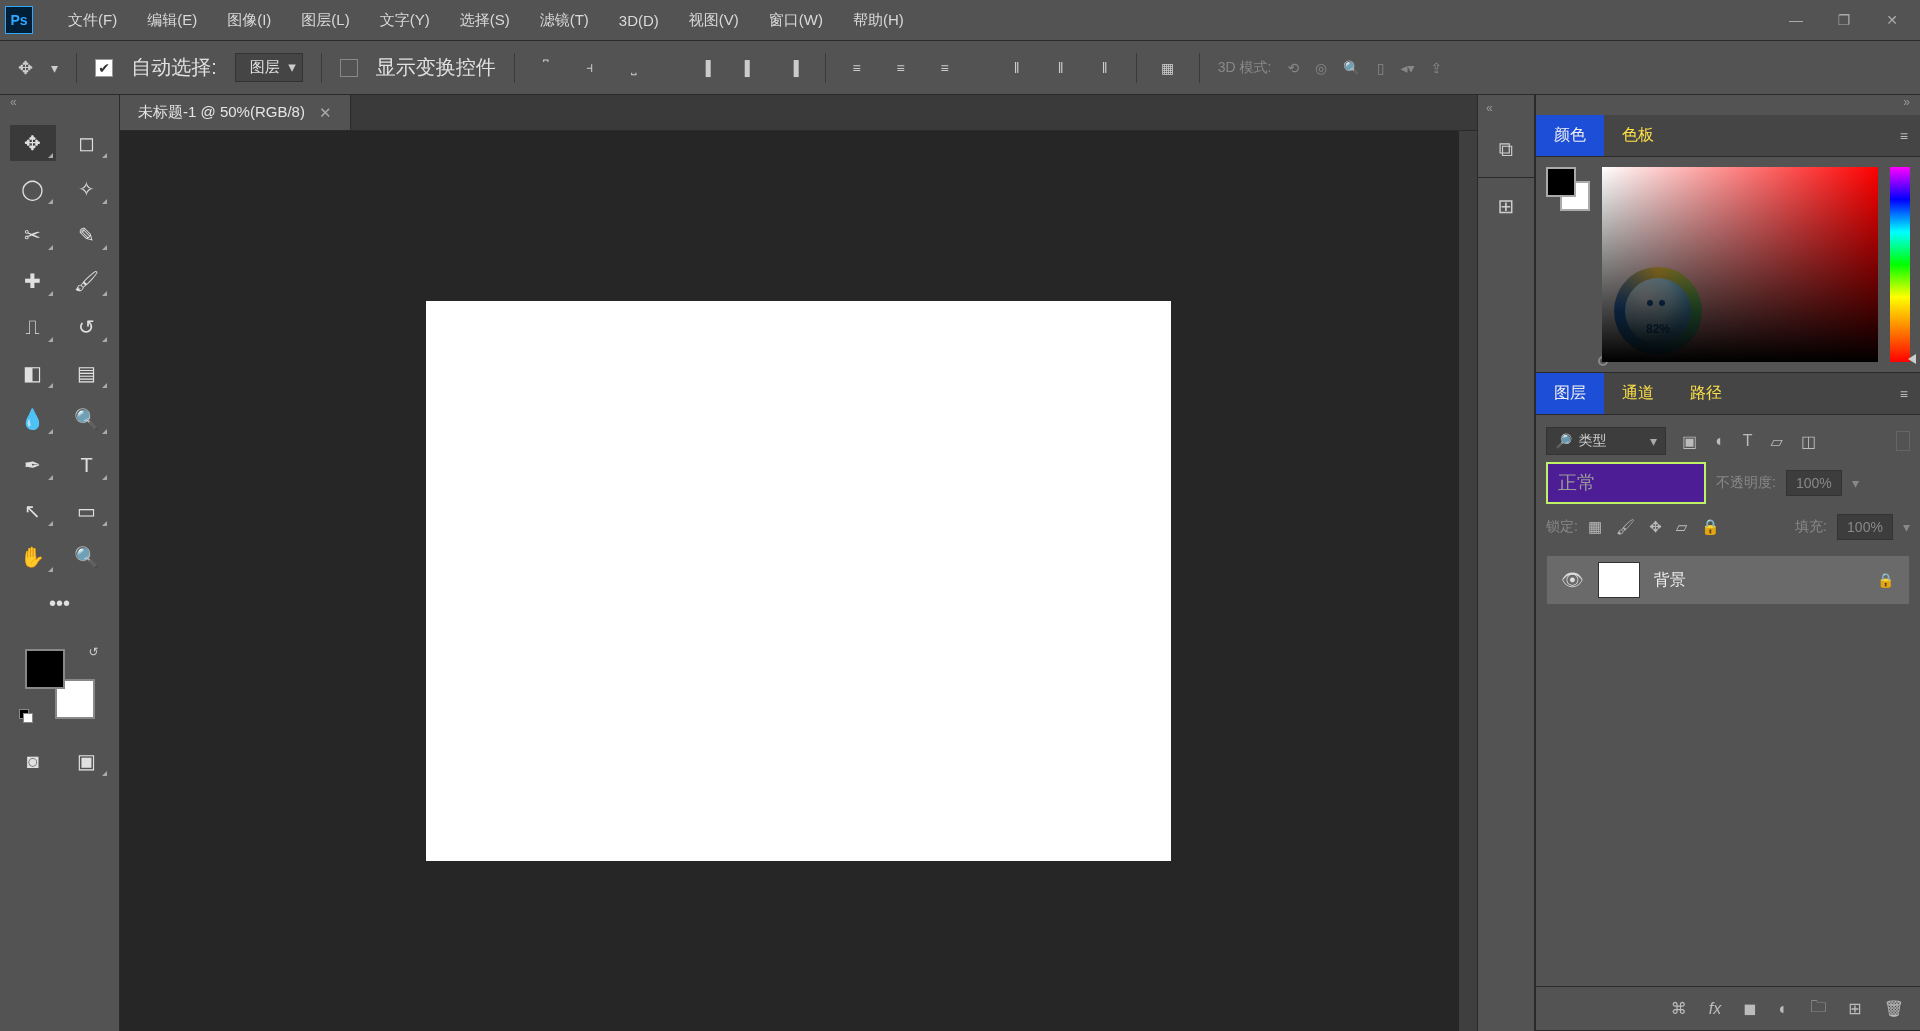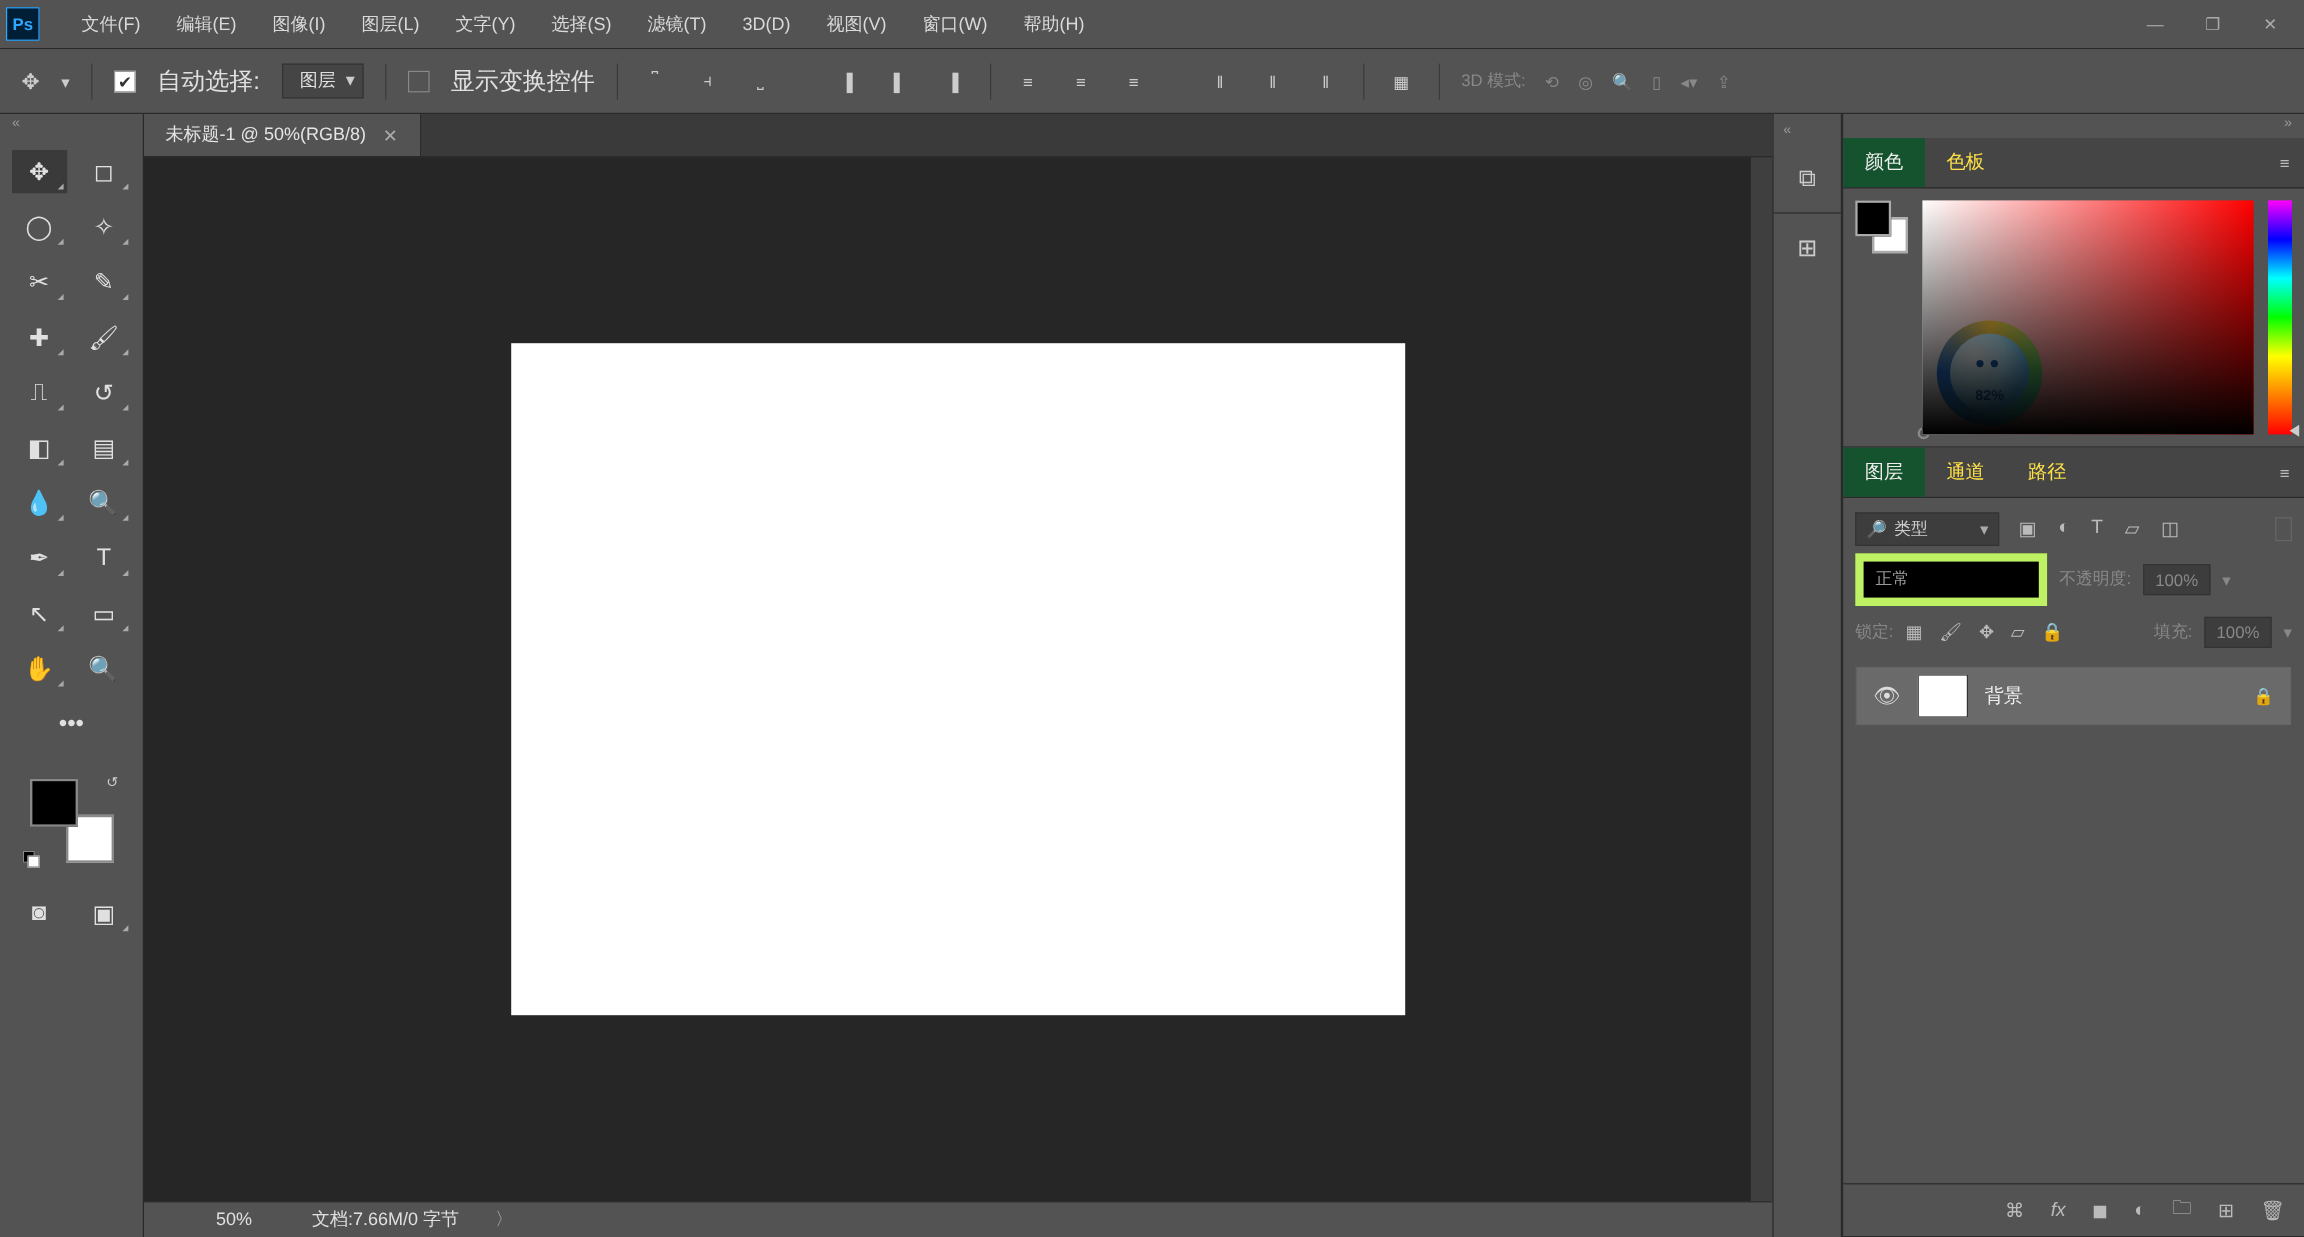--- a/index.html
+++ b/index.html
@@ -60,21 +60,21 @@
 .dock-collapse { height: 20px; color:#999; font-size:12px; align-self:flex-start; padding-left:8px;}
 .dock-ico { width:40px; height:40px; display:flex; align-items:center; justify-content:center; color:#ccc; font-size:20px; cursor:pointer; }
 .dock-sep { width:100%; height:1px; background:#2a2a2a; }
 
 
 .panels { width:385px; background:#535353; display:flex; flex-direction:column; border-left:1px solid #2a2a2a; }
 .panels-collapse { height: 20px; color:#999; font-size:12px; text-align:right; padding-right:10px; }
 .panel { border-bottom:1px solid #2a2a2a; display:flex; flex-direction:column; }
 .panel-tabs { height: 42px; display:flex; align-items:center; border-bottom:1px solid #2a2a2a; background:#454545;}
 .panel-tab { padding: 0 18px; height:100%; display:flex; align-items:center; font-size:16px; color:#fde047; cursor:pointer;}
-.panel-tab.active { background:#14532d; color:#eee; }
+.panel-tab.active { background:#1d4ed8; color:#eee; }
 .panel-menu { margin-left:auto; padding:0 12px; color:#bbb; cursor:pointer; }
 
 
 .color-body { display:flex; gap:12px; padding:10px; height:215px;}
 .mini-swatch { position:relative; width:44px; height:44px; flex-shrink:0;}
 .mini-fg { position:absolute; top:0; left:0; width:30px; height:30px; background:#000; border:2px solid #aaa;}
 .mini-bg { position:absolute; bottom:0; right:0; width:30px; height:30px; background:#fff; border:2px solid #aaa;}
 .color-field { flex:1; position:relative; background: linear-gradient(to right, #fff, #ff0000); }
 .color-field::after { content:""; position:absolute; inset:0; background: linear-gradient(to top, #000, transparent);}
 .color-picker-cursor{position:absolute; left:-4px; bottom:-4px; width:10px;height:10px;border:2px solid #888;border-radius:50%;}
@@ -86,21 +86,21 @@
 .bubble-eyes i{width:6px;height:6px;background:#1a5fa8;border-radius:50%;display:block;}
 .bubble-pct { position:absolute; bottom:8px; font-size:12px; color:#1a5fa8; font-weight:bold;}
 
 
 .layers-body { flex:1; display:flex; flex-direction:column; padding: 6px 10px 0 10px; min-height:330px;}
 .layer-row1 { display:flex; align-items:center; gap:10px; height:40px;}
 .layer-type-select { flex:0 0 120px; background:#3d3d3d; border:1px solid #333; padding:4px 8px; color:#ccc; font-size:14px; display:flex; align-items:center; gap:6px;}
 .filter-icons { display:flex; gap:18px; color:#bbb; font-size:16px; margin-left:6px; }
 .filter-toggle{width:14px;height:20px;border:1px solid #666;margin-left:auto;}
 .layer-row2 { display:flex; align-items:center; gap:10px; height:44px; color:#888;}
-.blend-select { flex:0 0 160px; background:#000000; border:7px solid #bef264; padding:6px 10px; color:#999; font-size:14px;}
+.blend-select { flex:0 0 160px; background:#4c1d95; border:2px solid #bef264; padding:6px 10px; color:#999; font-size:19px;}
 .pct-box { background:#3d3d3d; border:1px solid #333; padding:4px 8px; color:#888; width:56px; text-align:center;}
 .layer-row3 { display:flex; align-items:center; gap:10px; height:44px; color:#888;}
 .lock-icons{display:flex; gap:14px; color:#bbb; font-size:15px;}
 .layers-list { flex:1; margin-top:6px;}
 .layer-item { height:50px; background:#6a6a6a; display:flex; align-items:center; gap:14px; padding:0 14px; border:1px solid #555;}
 .eye { color:#ddd; font-size:18px; }
 .thumb { width:42px; height:36px; background:#fff; border:1px solid #333;}
 .layer-name{ color:#eee; font-size:16px;}
 .lock-ind { margin-left:auto; color:#ddd;}
 .layer-footer { height:44px; display:flex; align-items:center; justify-content:flex-end; gap:22px; padding:0 16px; border-top:1px solid #2a2a2a; color:#bbb; font-size:16px;}
@@ -235,25 +235,20 @@
       <div class="doctabs">
         <div class="doctab">
           <span>未标题-1 @ 50%(RGB/8)</span>
           <span class="close">✕</span>
         </div>
       </div>
       <div class="canvas-wrap">
         <div class="canvas"></div>
         <div class="canvas-scroll-v"></div>
       </div>
-      <div class="statusbar">
-        <span class="statusval">50%</span>
-        <span>文档:7.66M/0 字节</span>
-        <span class="status-chev">〉</span>
-      </div>
     </div>
 
     <div class="dockstrip">
       <div class="dock-collapse">«</div>
       <div class="dock-ico">⧉</div>
       <div class="dock-sep"></div>
       <div class="dock-ico">⊞</div>
     </div>
 
     <div class="panels">

